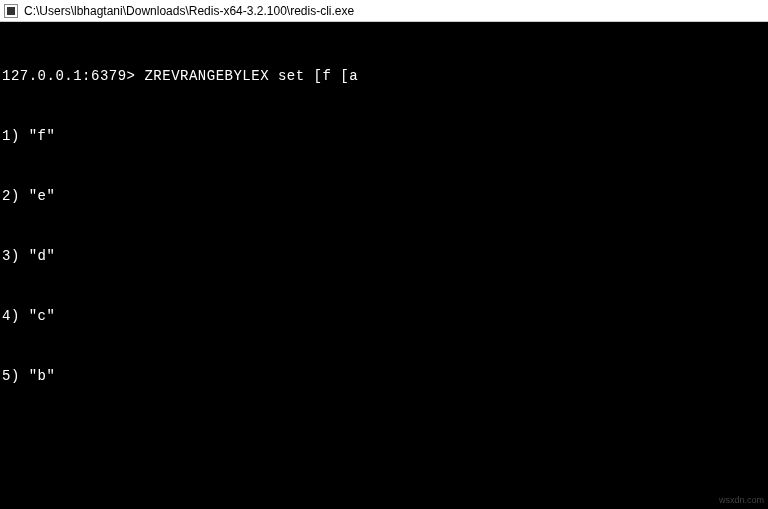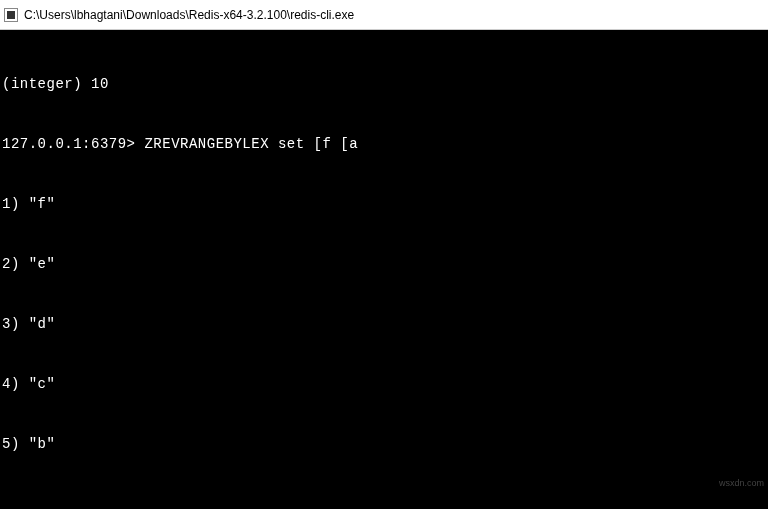--- a/index.html
+++ b/index.html
@@ -9,21 +9,21 @@
     }
     body {
       width: 768px;
       height: 509px;
       font-family: Consolas, "Courier New", monospace;
       font-size: 14px;
       background: #000;
       overflow: hidden;
     }
     .titlebar {
-      height: 30px;
+      height: 22px;
       background: #fff;
       border-bottom: 1px solid #ccc;
       display: flex;
       align-items: center;
       padding: 0 4px;
       color: #000;
       font-family: "Segoe UI", Tahoma, sans-serif;
       font-size: 12px;
       text-align: center;
     }
@@ -54,37 +54,36 @@
       font-family: Consolas, "Courier New", monospace;
       font-size: 14px;
       letter-spacing: 0.5px;
     }
     .line {
       min-height: 20px;
     }
     .watermark {
       position: absolute;
       right: 4px;
-      bottom: 21px;
+      bottom: 4px;
       color: #777;
       font-size: 9px;
       font-family: Arial, sans-serif;
       opacity: 0.55;
     }
   </style>
 </head>
 <body>
 
 <div class="titlebar">
   <span class="titlebar-icon"></span>
   <span>C:\Users\lbhagtani\Downloads\Redis-x64-3.2.100\redis-cli.exe</span>
 </div>
 
 <div class="terminal">
-  <div class="line">(integer) 10</div>
   <div class="line">127.0.0.1:6379&gt; ZREVRANGEBYLEX set [f [a</div>
   <div class="line">1) "f"</div>
   <div class="line">2) "e"</div>
   <div class="line">3) "d"</div>
   <div class="line">4) "c"</div>
   <div class="line">5) "b"</div>
   
   
   
   

